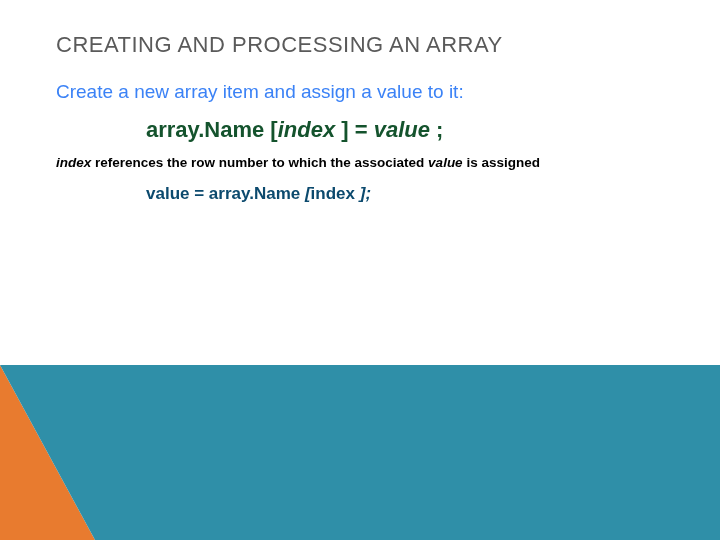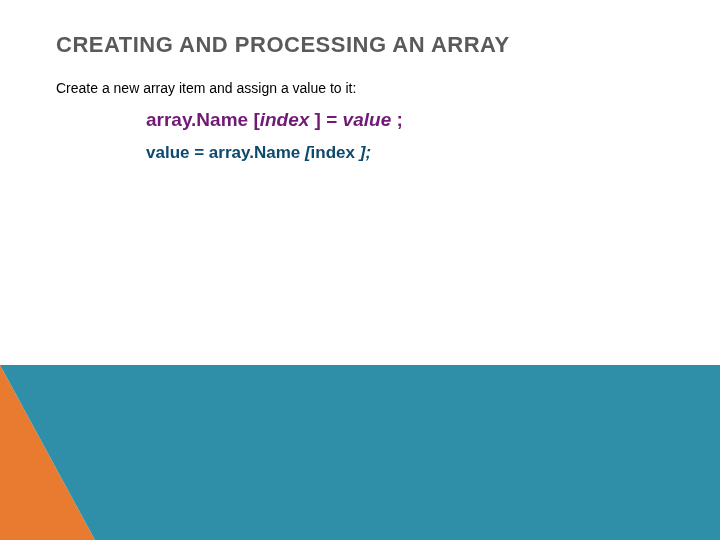--- a/index.html
+++ b/index.html
@@ -11,35 +11,35 @@
     background: #ffffff;
   }
   .content {
     position: absolute;
     top: 32px;
     left: 56px;
     right: 40px;
   }
   .title {
     font-size: 22px;
-    font-weight: 700;
+    font-weight: 400;
     letter-spacing: 0.5px;
     color: #5a5a5a;
     margin-bottom: 20px;
   }
   .body-text {
-    font-size: 14px;
-    color: #000000;
+    font-size: 19px;
+    color: #3b82f6;
     line-height: 1.5;
     margin-bottom: 10px;
   }
   .code-line {
-    font-size: 19px;
+    font-size: 22px;
     font-weight: bold;
-    color: #701a75;
+    color: #14532d;
     margin: 6px 0 12px 90px;
   }
   .code-line .kw { font-style: italic; }
   .code-line2 {
     font-size: 17px;
     font-weight: bold;
     color: #0c4a6e;
     margin: 6px 0 12px 90px;
   }
   .code-line2 .it { font-style: italic; }
@@ -66,20 +66,23 @@
 
   <div class="content">
     <h1 class="title">CREATING AND PROCESSING AN ARRAY</h1>
 
     <p class="body-text">Create a new array item and assign a value to it:</p>
 
     <p class="code-line">
       <span>array.Name [</span><span class="kw">index</span><span> ] =  </span><span class="kw">value</span><span> ;</span>
     </p>
 
+    <p class="ref-text">
+      <span class="it">index</span><span class="plain"> references the row number to which the associated </span><span class="it">value</span><span class="plain"> is assigned</span>
+    </p>
 
 
     <p class="code-line2">
       <span>value = array.Name </span><span class="it">[</span><span>index </span><span class="it">];</span>
     </p>
   </div>
 
   <svg class="teal-cover" viewBox="0 0 720 175" preserveAspectRatio="none">
     <polygon points="0,175 0,0 95,175" fill="#e87b2f"></polygon>
     <polygon points="95,175 0,0 720,0 720,175" fill="#2f8fa8"></polygon>

